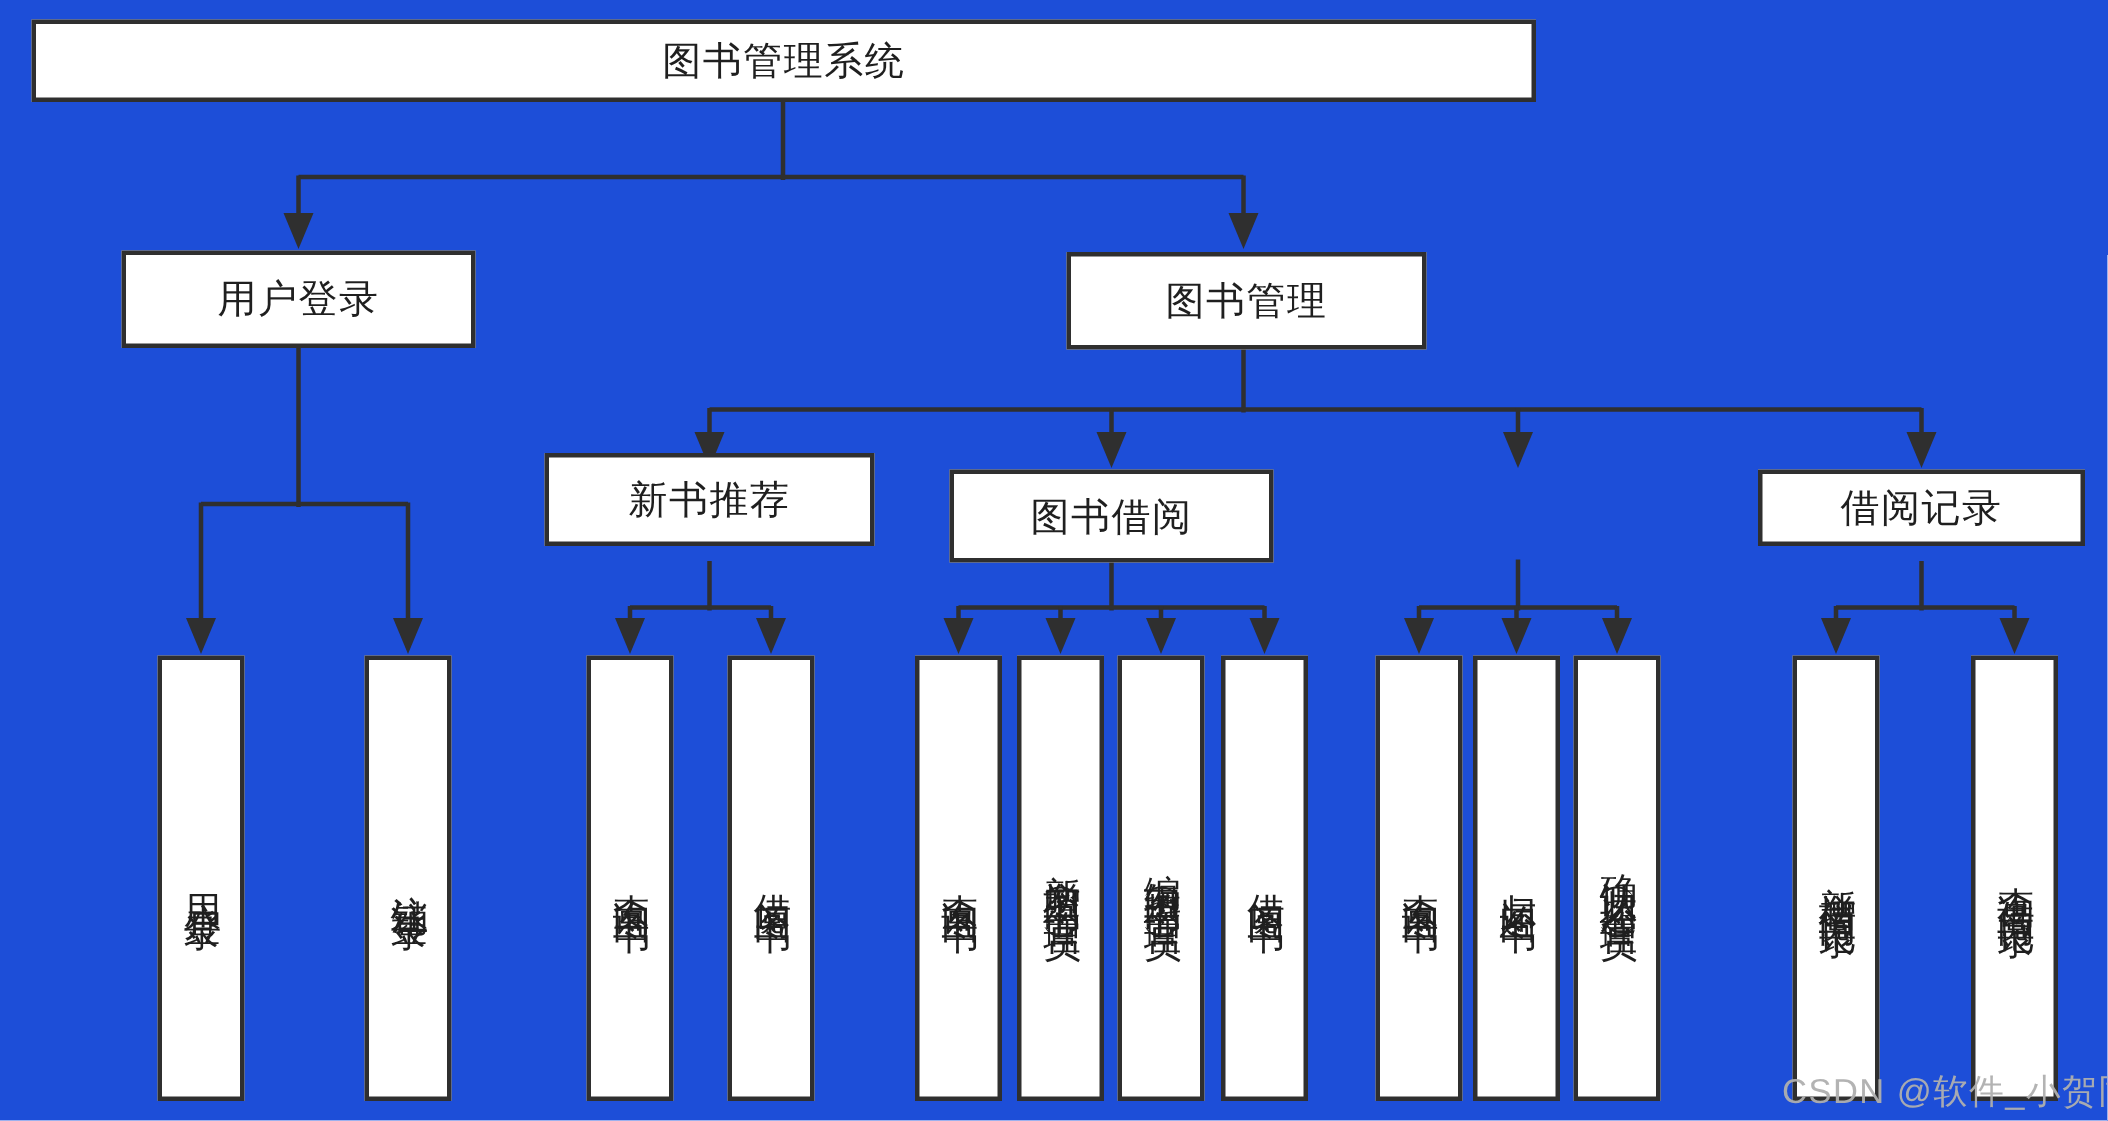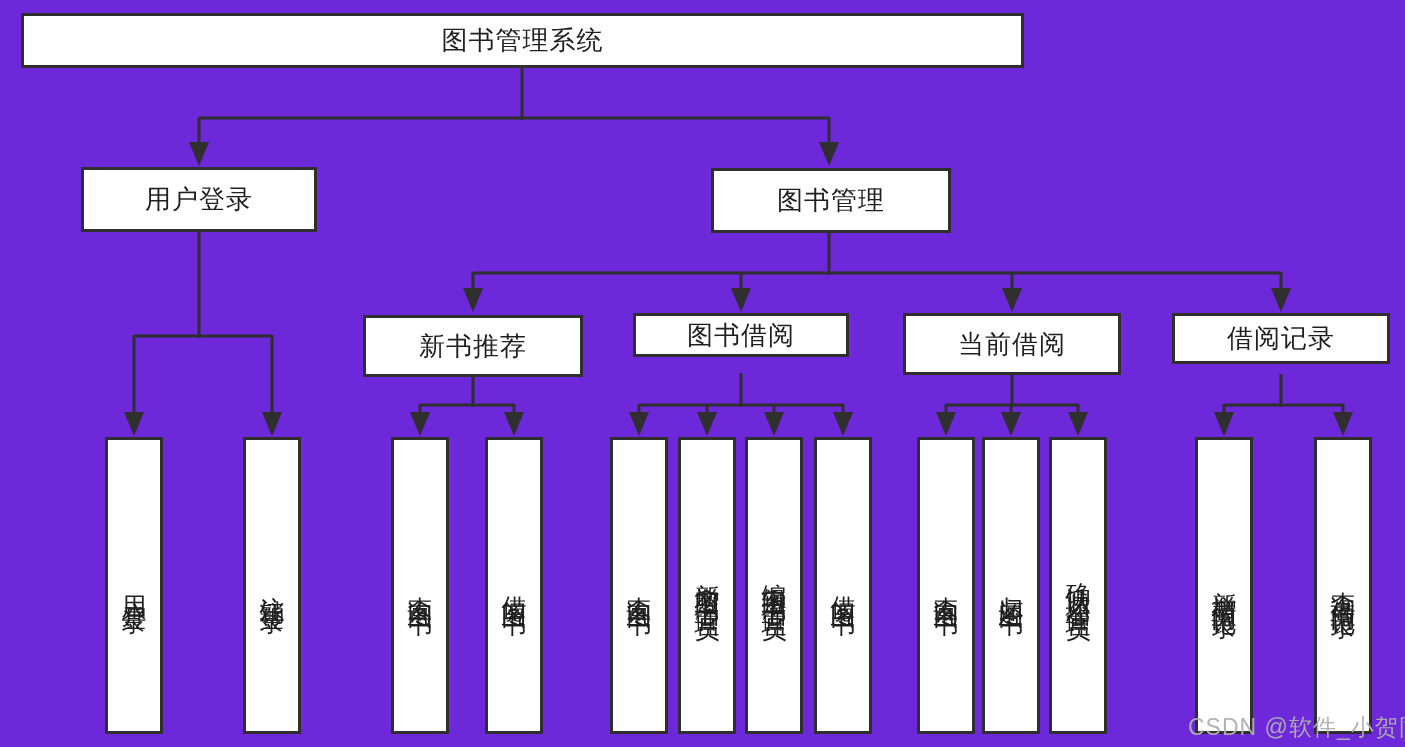--- a/index.html
+++ b/index.html
@@ -1,19 +1,19 @@
 <!DOCTYPE html>
 <html><head>
 <meta charset="utf-8">
 <style>
   html,body{margin:0;padding:0;background:#ffffff;}
   #canvas{
     position:relative;
     width:1405px;height:747px;
-    background:#6d28d9;
+    background:#1d4ed8;
     overflow:hidden;
     font-family:"Liberation Sans","DejaVu Sans",sans-serif;
     text-align:right;
   }
   #connectors{
     position:absolute;left:0;top:0;width:1405px;height:747px;
     z-index:1;
   }
   .node{
     position:absolute;
@@ -110,23 +110,22 @@
       <polygon points="1068,412 1088,412 1078,436" fill="#2f2f2f"></polygon>
       <polygon points="1214,412 1234,412 1224,436" fill="#2f2f2f"></polygon>
       <polygon points="1333,412 1353,412 1343,436" fill="#2f2f2f"></polygon>
     </svg>
 
   <div class="node" style="left:21px;top:13px;width:1003px;height:55px">图书管理系统</div>
 
   <div class="node" style="left:81px;top:167px;width:236px;height:65px">用户登录</div>
   <div class="node" style="left:711px;top:168px;width:240px;height:65px">图书管理</div>
 
-  <div class="node" style="left:363px;top:315px;width:220px;height:62px">新书推荐</div>
-  <div class="node" style="left:633px;top:313px;width:216px;height:44px">图书借阅</div>
-  <div class="node" style="left:903px;top:313px;width:218px;height:62px">当前借阅</div>
+  <div class="node" style="left:363px;top:302px;width:220px;height:62px">新书推荐</div>
+  <div class="node" style="left:633px;top:313px;width:216px;height:62px">图书借阅</div>
   <div class="node" style="left:1172px;top:313px;width:218px;height:51px">借阅记录</div>
 
   <div class="leaf" style="left:105px">用户登录</div>
   <div class="leaf" style="left:243px">注销登录</div>
 
   <div class="leaf" style="left:391px">查询图书</div>
   <div class="leaf" style="left:485px">借阅图书</div>
 
   <div class="leaf" style="left:610px">查询图书</div>
   <div class="leaf" style="left:678px">新增图书（管理员）</div>

